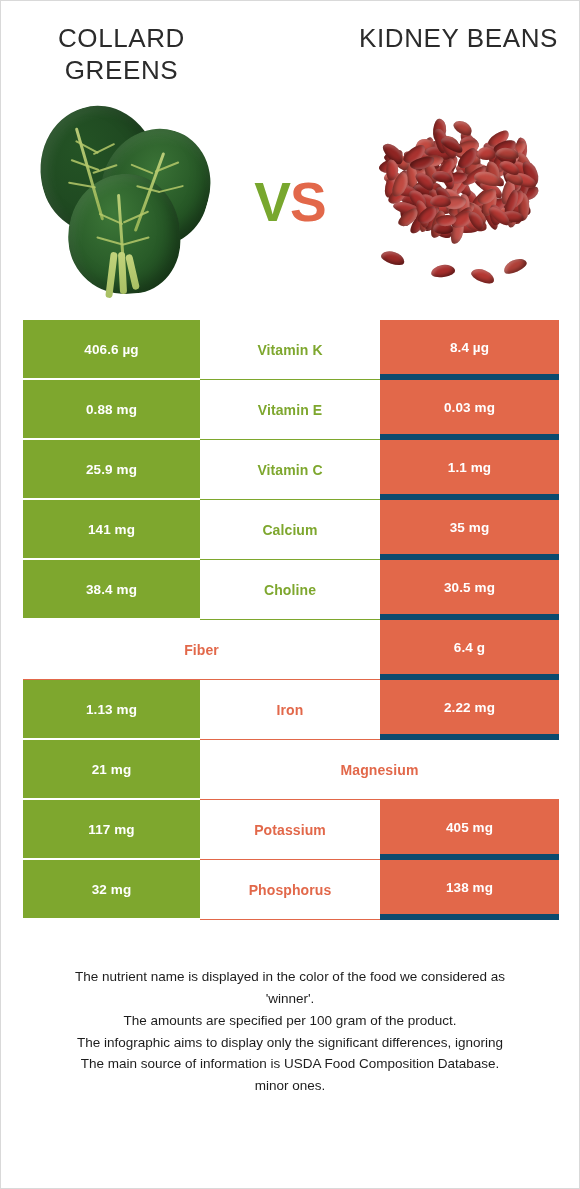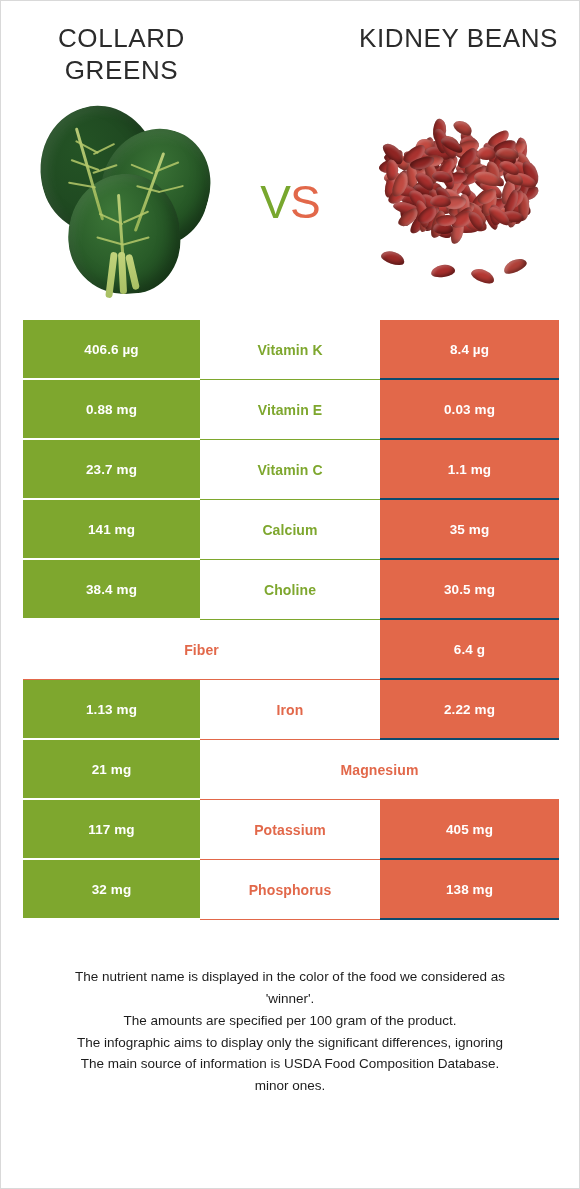--- a/index.html
+++ b/index.html
@@ -58,22 +58,22 @@
     justify-content: center;
     height: 100%;
   }
   .vs-cell {
     flex: 0 0 120px;
     display: flex;
     align-items: center;
     justify-content: center;
   }
   .vs {
-    font-size: 46px;
-    font-weight: 400;
+    font-size: 55px;
+    font-weight: 700;
     letter-spacing: -1px;
     font-family: "Liberation Sans", sans-serif;
   }
   .vs .v { color: #78a72e; }
   .vs .s { color: #e2684a; }
 
   
   .greens {
     position: relative;
     width: 170px;
@@ -164,21 +164,21 @@
   .cell-left {
     flex: 0 0 177px;
     background: #7ea72e;
     color: #ffffff;
     border-bottom: 2px solid #ffffff;
   }
   .cell-right {
     flex: 0 0 179px;
     background: #e2684a;
     color: #ffffff;
-    border-bottom: 2px solid #0c4a6e;
+    border-bottom: 6px solid #0c4a6e;
   }
   .cell-mid {
     flex: 1 1 0;
     background: #ffffff;
     font-size: 14px;
     font-weight: bold;
   }
   .cell-mid.win-green {
     color: #7ea72e;
     border-bottom: 1px solid #7ea72e;
@@ -437,21 +437,21 @@
         <div class="cell cell-left">406.6 µg</div>
         <div class="cell cell-mid win-green">Vitamin K</div>
         <div class="cell cell-right">8.4 µg</div>
       </div>
       <div class="row">
         <div class="cell cell-left">0.88 mg</div>
         <div class="cell cell-mid win-green">Vitamin E</div>
         <div class="cell cell-right">0.03 mg</div>
       </div>
       <div class="row">
-        <div class="cell cell-left">23.7 mg</div>
+        <div class="cell cell-left">25.9 mg</div>
         <div class="cell cell-mid win-green">Vitamin C</div>
         <div class="cell cell-right">1.1 mg</div>
       </div>
       <div class="row">
         <div class="cell cell-left">141 mg</div>
         <div class="cell cell-mid win-green">Calcium</div>
         <div class="cell cell-right">35 mg</div>
       </div>
       <div class="row">
         <div class="cell cell-left">38.4 mg</div>

